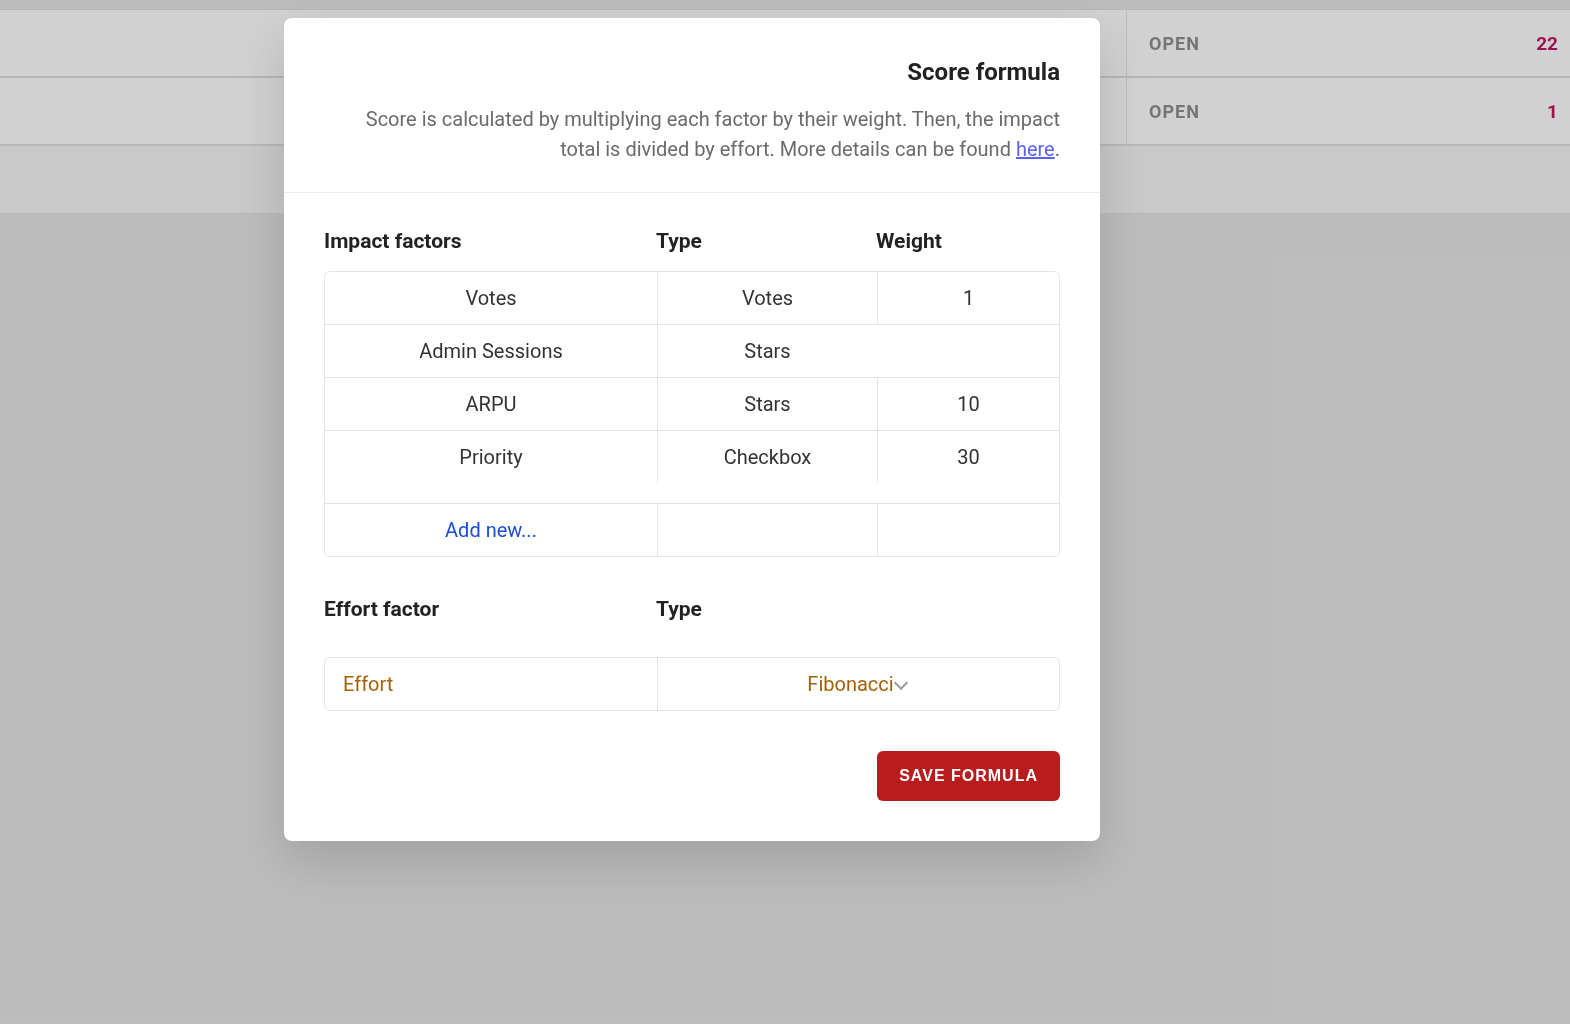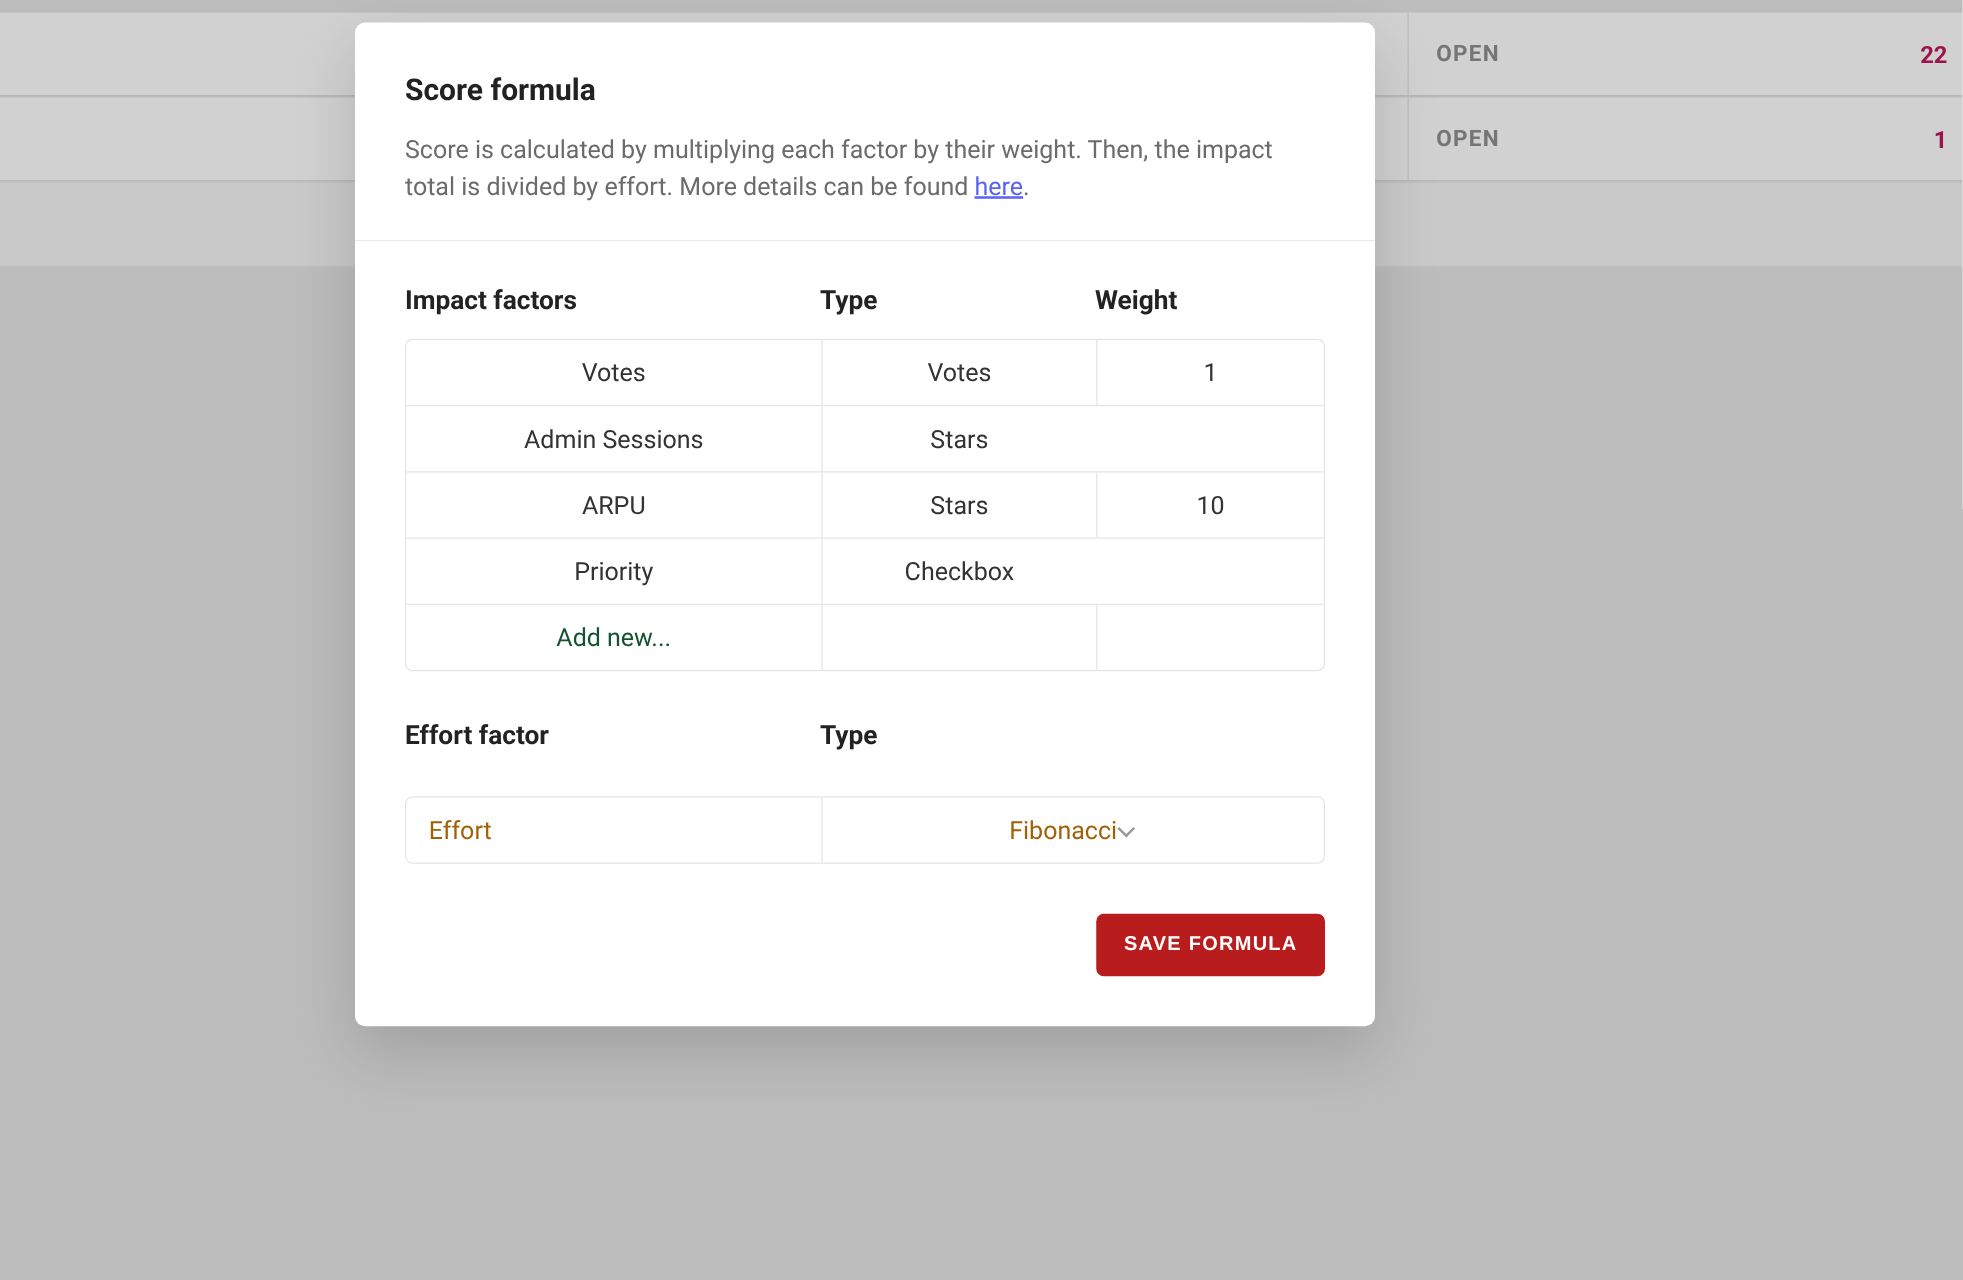--- a/index.html
+++ b/index.html
@@ -53,20 +53,21 @@
     left: 284px; top: 18px;
     width: 816px;
     background: #fff;
     border-radius: 8px;
     box-shadow: 0 20px 50px rgba(0,0,0,0.15);
     padding-bottom: 40px;
   }
   .modal-header {
     padding: 40px 40px 28px 40px;
     border-bottom: 1px solid #ececec;
+    text-align: right;
   }
   .modal-title {
     font-size: 24px;
     font-weight: 700;
     color: #222;
     margin-bottom: 18px;
   }
   .modal-desc {
     font-size: 20px;
     line-height: 1.5;
@@ -108,21 +109,21 @@
   }
   .factor-row:first-child { border-top: none; }
   .factor-row .cell {
     padding: 14px 18px;
     border-left: 1px solid #e5e5e5;
   }
   .factor-row .cell:first-child { border-left: none; }
   .factor-row .cell.col-name { width: 332px; }
   .factor-row .cell.col-type { width: 220px; }
   .factor-row .cell.col-weight { flex: 1; }
-  .factor-row.addnew { color: #14532d; }
+  .factor-row.addnew { color: #1d4ed8; margin-top: 20px; }
 
   .effort-section { margin-top: 40px; }
   .effort-headers {
     display: flex;
     margin-bottom: 36px;
   }
   .effort-headers .h {
     font-size: 21px;
     font-weight: 700;
     color: #222;
@@ -224,20 +225,21 @@
           <div class="cell col-type">Stars</div>
         </div>
         <div class="factor-row">
           <div class="cell col-name">ARPU</div>
           <div class="cell col-type">Stars</div>
           <div class="cell col-weight">10</div>
         </div>
         <div class="factor-row">
           <div class="cell col-name">Priority</div>
           <div class="cell col-type">Checkbox</div>
+          <div class="cell col-weight">30</div>
         </div>
         <div class="factor-row addnew">
           <div class="cell col-name">Add new...</div>
           <div class="cell col-type"></div>
           <div class="cell col-weight"></div>
         </div>
       </div>
 
       <div class="effort-section">
         <div class="effort-headers">

